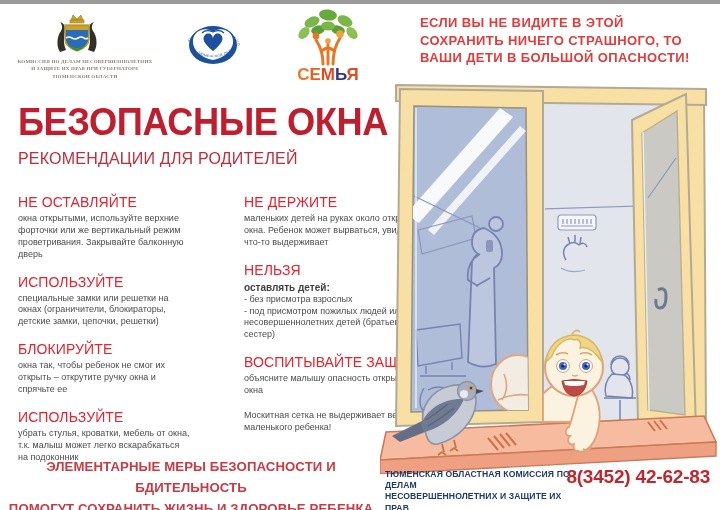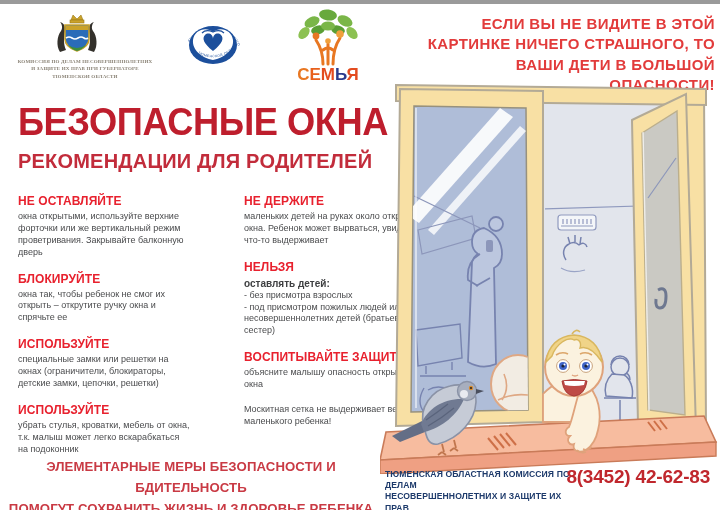--- a/index.html
+++ b/index.html
@@ -14,40 +14,40 @@
   .commission-text{
     position:absolute;left:10px;top:58px;width:150px;text-align:center;
     font-family:"Liberation Serif",serif;font-size:5px;line-height:1.45;color:#8a8376;
     letter-spacing:.2px;font-weight:700;
   }
   .dept-logo{position:absolute;left:178px;top:8px;}
   .family-logo{position:absolute;left:290px;top:6px;}
 
   
   .warning{
-    position:absolute;left:420px;top:14px;width:295px;text-align:right;
-    color:#e23b3b;font-weight:700;font-size:15px;line-height:1.36;letter-spacing:.4px;
+    position:absolute;left:420px;top:14px;width:295px;text-align:left;
+    color:#e23b3b;font-weight:700;font-size:13px;line-height:1.36;letter-spacing:.4px;
   }
 
   
   .title-main{
     position:absolute;left:18px;top:100px;color:#be1e2d;font-weight:700;
     font-size:39px;letter-spacing:-.5px;transform:scaleX(.93);transform-origin:left top;white-space:nowrap;
   }
   .title-sub{
-    position:absolute;left:18px;top:150px;color:#c22c3b;font-weight:700;
-    font-size:20px;letter-spacing:.2px;white-space:nowrap;
+    position:absolute;left:18px;top:150px;color:#c22c3b;font-weight:400;
+    font-size:16px;letter-spacing:.2px;white-space:nowrap;
   }
 
   
   .col{position:absolute;top:194px;}
   .col-left{left:18px;width:172px;}
   .col-right{left:200px;width:182px;margin-left:44px;}
   .tip{margin-bottom:13px;}
-  .tip-heading{color:#e8212e;font-weight:700;font-size:12px;letter-spacing:.1px;margin-bottom:3px;}
+  .tip-heading{color:#e8212e;font-weight:400;font-size:14px;letter-spacing:.1px;margin-bottom:3px;}
   .tip-intro{color:#3f4042;font-weight:700;font-size:10px;line-height:1.3;}
   .tip-intro:empty{display:none;}
   .tip-body{color:#4a4b4d;font-size:9px;line-height:1.32;white-space:pre-line;}
 
   
   .slogan{
     position:absolute;left:2px;top:456px;width:378px;text-align:center;
     color:#c93a44;font-weight:700;font-size:13.2px;line-height:1.6;letter-spacing:.1px;
   }
 
@@ -126,39 +126,39 @@
     <circle cx="26" cy="30" r="3.4" fill="#e87722"></circle>
     <circle cx="50" cy="28" r="3.8" fill="#f0a03c"></circle>
     <circle cx="38" cy="35" r="2.8" fill="#f0a03c"></circle>
     <text x="38" y="74" text-anchor="middle" font-size="17" font-weight="700" font-family="Liberation Sans, sans-serif">
       <tspan fill="#e87722">С</tspan><tspan fill="#e8601c">Е</tspan><tspan fill="#e34b1f">М</tspan><tspan fill="#2b3a8c">Ь</tspan><tspan fill="#e34b1f">Я</tspan>
     </text>
   </svg>
 
   <div class="warning">
     <div>ЕСЛИ ВЫ НЕ ВИДИТЕ В ЭТОЙ</div>
-    <div>КАРТИНКЕ НИЧЕГО СТРАШНОГО, ТО</div>
+    <div>СОХРАНИТЬ НИЧЕГО СТРАШНОГО, ТО</div>
     <div>ВАШИ ДЕТИ В БОЛЬШОЙ ОПАСНОСТИ!</div>
   </div>
 
   <div class="title-main">БЕЗОПАСНЫЕ ОКНА</div>
   <div class="title-sub">РЕКОМЕНДАЦИИ ДЛЯ РОДИТЕЛЕЙ</div>
 
   <div class="col col-left">
     <div class="tip">
       <div class="tip-heading">НЕ ОСТАВЛЯЙТЕ</div>
       <div class="tip-body">окна открытыми, используйте верхние форточки или же вертикальный режим проветривания. Закрывайте балконную дверь</div>
     </div>
     <div class="tip">
+      <div class="tip-heading">ИСПОЛЬЗУЙТЕ</div>
+      <div class="tip-body">специальные замки или решетки на окнах (ограничители, блокираторы, детские замки, цепочки, решетки)</div>
+    </div>
+    <div class="tip">
       <div class="tip-heading">БЛОКИРУЙТЕ</div>
       <div class="tip-body">окна так, чтобы ребенок не смог их открыть – открутите ручку окна и спрячьте ее</div>
-    </div>
-    <div class="tip">
-      <div class="tip-heading">ИСПОЛЬЗУЙТЕ</div>
-      <div class="tip-body">специальные замки или решетки на окнах (ограничители, блокираторы, детские замки, цепочки, решетки)</div>
     </div>
     <div class="tip">
       <div class="tip-heading">ИСПОЛЬЗУЙТЕ</div>
       <div class="tip-body">убрать стулья, кроватки, мебель от окна, т.к. малыш может легко вскарабкаться на подоконник</div>
     </div>
   </div>
 
   <div class="col col-right">
     <div class="tip">
       <div class="tip-heading">НЕ ДЕРЖИТЕ</div>

